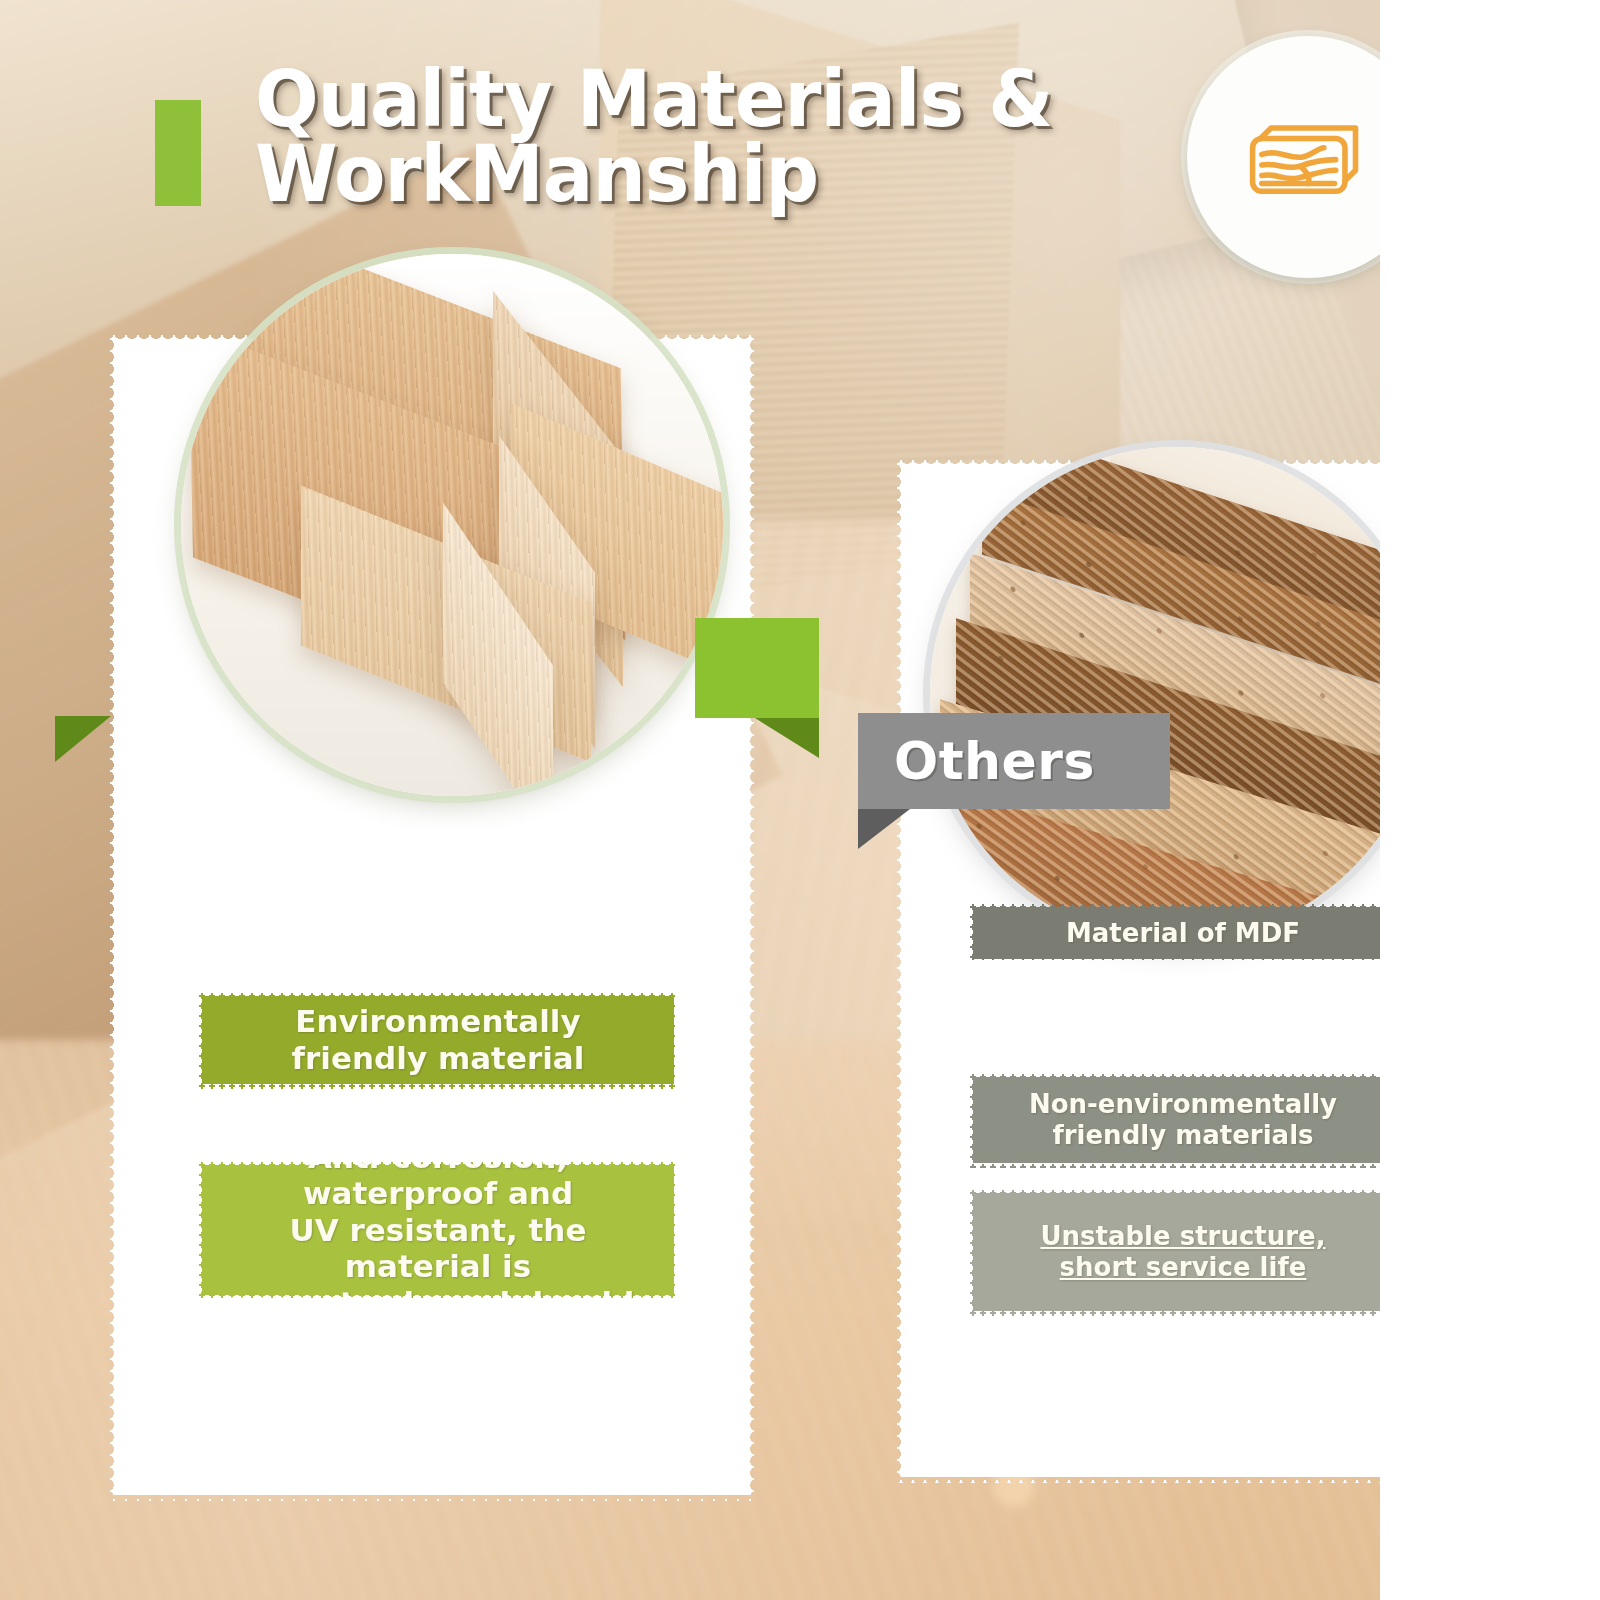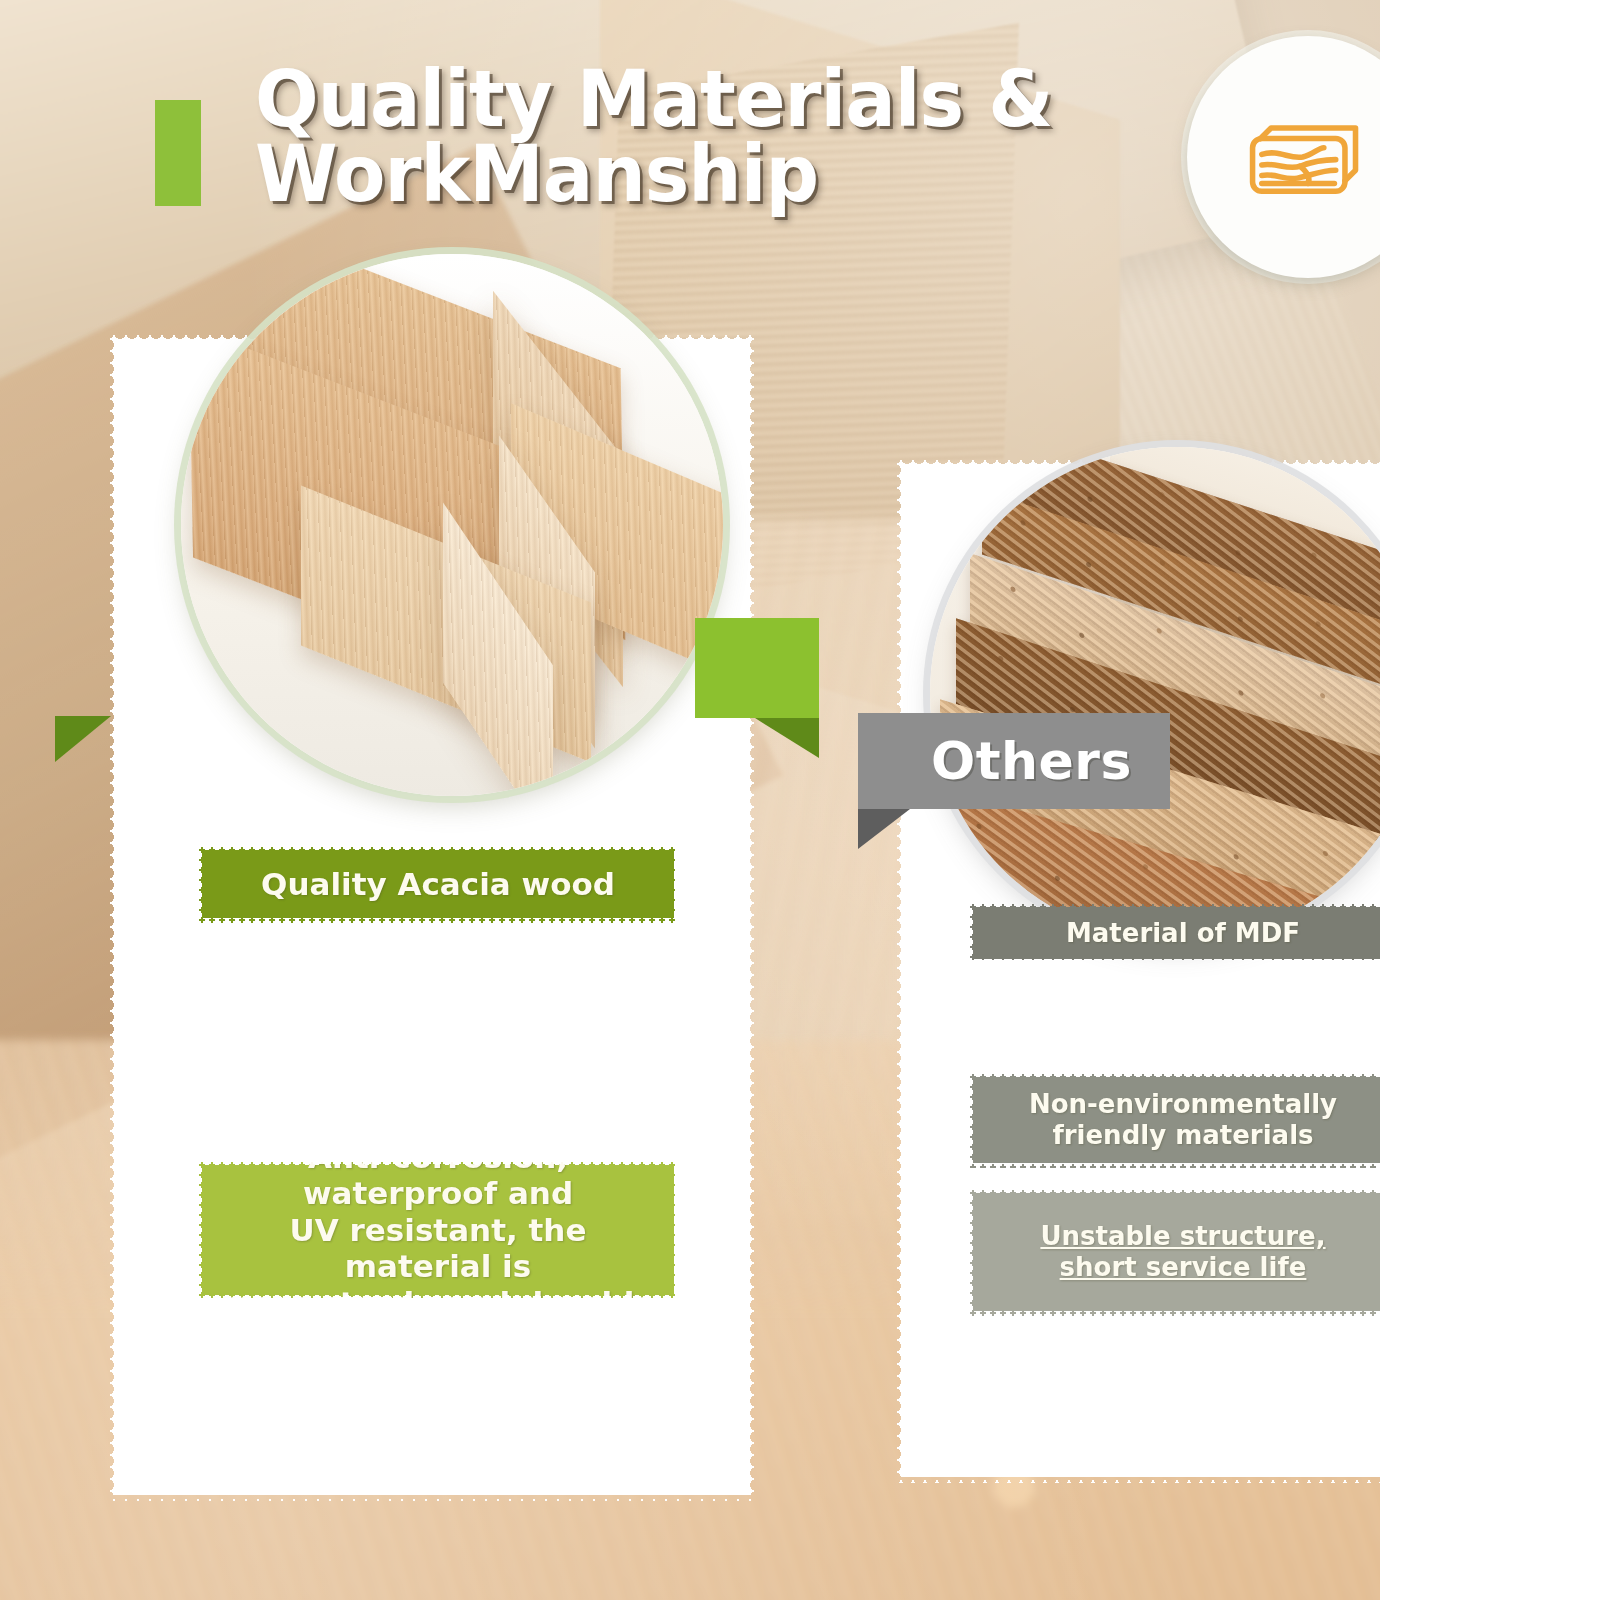--- a/index.html
+++ b/index.html
@@ -282,21 +282,21 @@
   }
   #ribbon-our-tab-fold {
     left: 755px; top: 718px;
     border-right: 0 solid transparent;
     border-top: 40px solid #5f8a19;
     border-left: 64px solid transparent;
   }
   #ribbon-other {
     left: 858px; top: 713px; width: 312px; height: 96px;
     background: #8e8e8e;
-    padding-left: 73px;
+    padding-left: 36px;
     font-size: 52px;
     letter-spacing: 0.5px;
   }
   #ribbon-other-fold {
     left: 858px; top: 809px;
     border-top: 40px solid #5e5e5e;
     border-right: 52px solid transparent;
   }
   #ribbon-other-tab {
     left: 1424px; top: 714px; width: 112px; height: 94px;
@@ -394,21 +394,22 @@
       </div>
     <div class="beam" id="b4f">
         <div class="grain"></div>
       </div>
   </div>
 
   <div class="ribbon-fold" id="ribbon-our-fold"></div>
   <div class="ribbon" id="ribbon-our-tab"></div>
   <div class="ribbon-fold" id="ribbon-our-tab-fold"></div>
 
-  <div class="pill" id="pill-our-1">Quality Acacia wood</div>
+  <div class="pill" id="pill-our-2">Environmentally
+friendly material</div>
   <div class="pill" id="pill-our-3">Anti-corrosion, waterproof and
 UV resistant, the material is
 more sturdy and durable</div>
 
   <div class="card" id="card-other"></div>
 
   <div class="photo-circle" id="photo-other">
     <div class="mdf-bg"></div>
     <div class="panel-light"></div>
     <div class="panel" id="p1">

